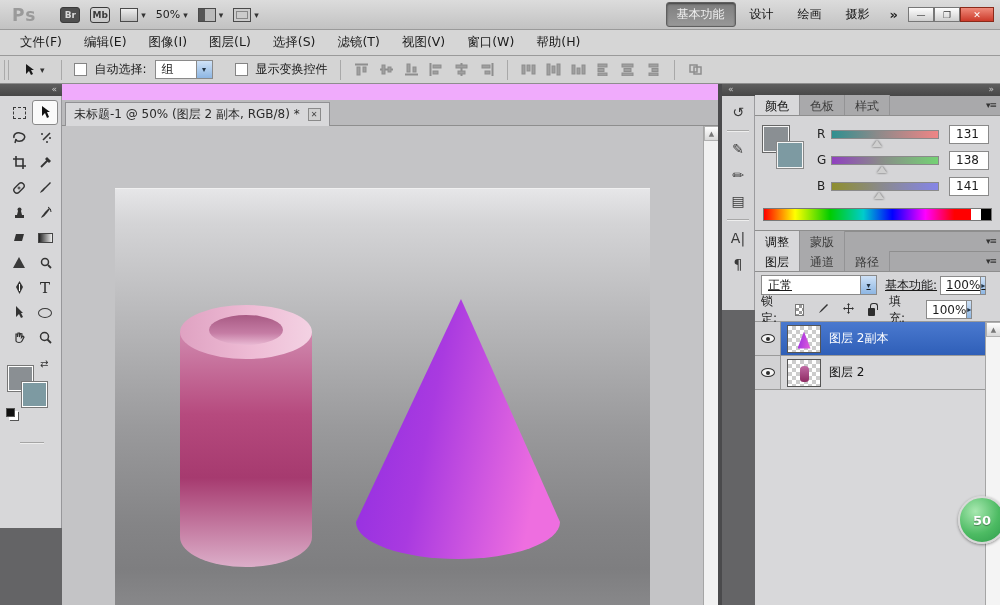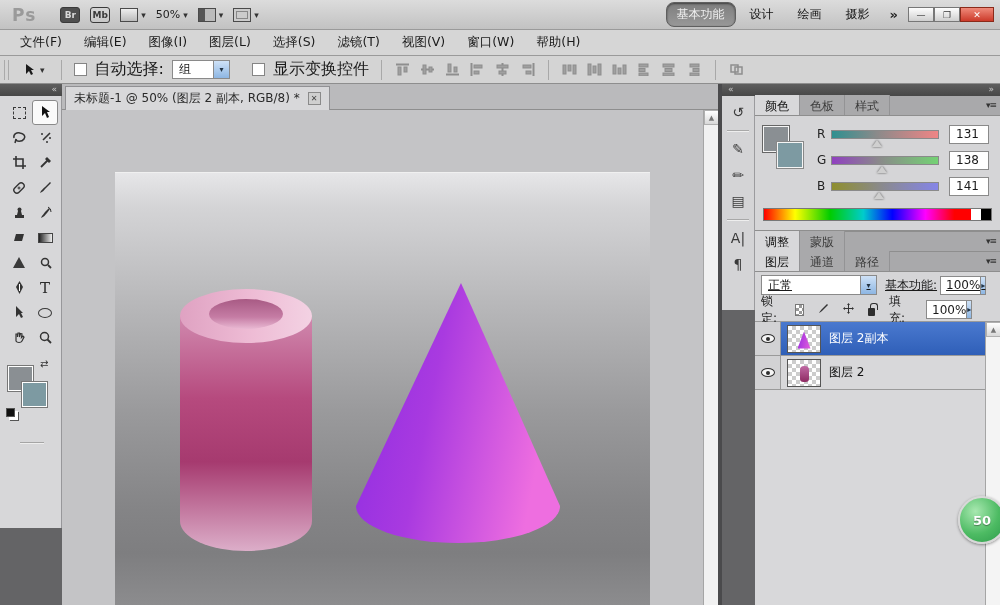--- a/index.html
+++ b/index.html
@@ -19,38 +19,38 @@
   .badge-line { background:none; color:#3a3a3a; border:1.5px solid #3a3a3a; }
   .tb-group { display:flex; align-items:center; gap:3px; color:#3a3a3a; }
   .tb-ico { width:18px; height:14px; border:1.5px solid #4a4a4a; background:linear-gradient(#eee,#bbb); }
   .tb-ico.grid { background:linear-gradient(90deg,#555 40%,#bbb 40%); }
   .tb-ico.screen { background:#ccc; outline:1px solid #888; outline-offset:-4px; }
   .caret { font-size:9px; color:#333; }
   #zoom-level { font-size:11px; color:#222; }
   #workspaces { margin-left:auto; display:flex; align-items:center; gap:4px; }
   .ws-btn { padding:3px 10px; font-size:12px; color:#111; }
   .ws-btn.active { background:linear-gradient(#7e7e7e,#989898); border:1px solid #5f5f5f;
-    border-radius:8px; color:#f0f0f0; box-shadow:inset 0 1px 2px rgba(0,0,0,.5); }
+    border-radius:3px; color:#f0f0f0; box-shadow:inset 0 1px 2px rgba(0,0,0,.5); }
   .chev { font-size:13px; color:#222; font-weight:bold; margin:0 6px; }
   #win-controls { display:flex; }
   .win-btn { width:26px; height:15px; border:1px solid #777; background:linear-gradient(#fdfdfd,#cfcfcf);
     display:flex; align-items:center; justify-content:center; font-size:9px; color:#333; }
   .win-btn.close { width:34px; background:linear-gradient(#ef8a7a,#cc3a2a); color:#fff; font-weight:bold; border-color:#8a2a1a; }
 
   
   #menubar { left:0; top:30px; width:1000px; height:26px; background:#d6d6d6;
     border-bottom:1px solid #9a9a9a; display:flex; align-items:center; padding-left:10px; gap:2px; }
   .menu-item { padding:20px 10px; font-size:12.5px; }
 
   
   #optionsbar { left:0; top:56px; width:1000px; height:28px; background:#d4d4d4;
     border-bottom:1px solid #8e8e8e; display:flex; align-items:center; padding-left:4px; gap:8px; }
   .grip { width:5px; height:20px; border-left:1px solid #aaa; border-right:1px solid #aaa; margin-right:2px; }
   .checkbox { width:13px; height:13px; background:#fff; border:1px solid #858585; display:inline-block; }
-  .opt-label { font-size:16px; }
+  .opt-label { font-size:12px; }
   #auto-select-dd { width:58px; height:19px; background:#fff; border:1px solid #8a8a8a;
     display:flex; align-items:center; }
   #auto-select-dd .val { flex:1; padding-left:6px; }
   .dd-btn { width:16px; height:100%; background:linear-gradient(#cfe2f7,#8db6e3); border-left:1px solid #8a8a8a;
     display:flex; align-items:center; justify-content:center; font-size:8px; color:#234; }
   .vsep { width:1px; height:20px; background:#a8a8a8; margin:0 4px; }
   .ai { width:15px; height:13px; opacity:.55; display:inline-block; margin:0 1px; }
   .ai rect, .ai line { stroke:#555; }
   #move-tool-opt { display:flex; align-items:center; gap:3px; padding:0 4px; }
 
@@ -69,21 +69,21 @@
   .t-ellipse { width:14px; height:10px; border:1.6px solid #3a3a3a; border-radius:50%; }
   .t-type { font-size:15px; font-family:"DejaVu Serif","Liberation Serif",serif; color:#2a2a2a; }
   #swatch-block { position:relative; height:70px; width:52px; margin-top:6px; }
   #fg-swatch { left:2px; top:10px; width:25px; height:25px; background:#8a8f93; border:1px solid #fff; outline:1px solid #777; }
   #bg-swatch { left:16px; top:26px; width:25px; height:25px; background:#7d9aa2; border:1px solid #fff; outline:1px solid #777; }
   #swap-colors { left:34px; top:2px; font-size:10px; color:#333; }
   #default-colors { left:0; top:52px; width:9px; height:9px; background:#111; border:1px solid #555; box-shadow:3px 3px 0 #fff,4px 4px 0 #555; }
   #tool-divider { left:14px; top:86px; width:24px; height:1px; background:#a5a5a5; box-shadow:0 1px 0 #eee; }
 
   
-  #canvas-col { left:62px; top:84px; width:656px; height:415px; background:#c4c4c6; }
+  #canvas-col { left:62px; top:100px; width:656px; height:415px; background:#c4c4c6; }
   #tabbar { left:0; top:0; width:656px; height:26px; background:#bababc; border-bottom:1px solid #8e8e8e; }
   #doc-tab { left:3px; top:2px; height:24px; background:#d8d8da; border:1px solid #919194; border-bottom:none;
     display:flex; align-items:center; gap:8px; padding:0 8px; font-size:12px; color:#2a2a2a; }
   #tab-close { width:13px; height:13px; border:1px solid #8a8a8a; background:#cfcfcf; font-size:8px;
     display:flex; align-items:center; justify-content:center; color:#444; }
   #pasteboard { left:0; top:26px; width:656px; height:495px; background:#c4c4c6; overflow:hidden; }
   #document { left:53px; top:62px; width:535px; height:433px;
     background:linear-gradient(#e6e6e8 0%,#d4d4d6 8%,#b8b8ba 30%,#9a9a9c 55%,#848486 78%,#7e7e80 88%,#8c8c8e 100%);
     border-top:1px solid #f0f0f0; }
   #vscroll { right:0; top:0; width:15px; height:495px; background:#f1f1f1; border-left:1px solid #a5a5a5; }

